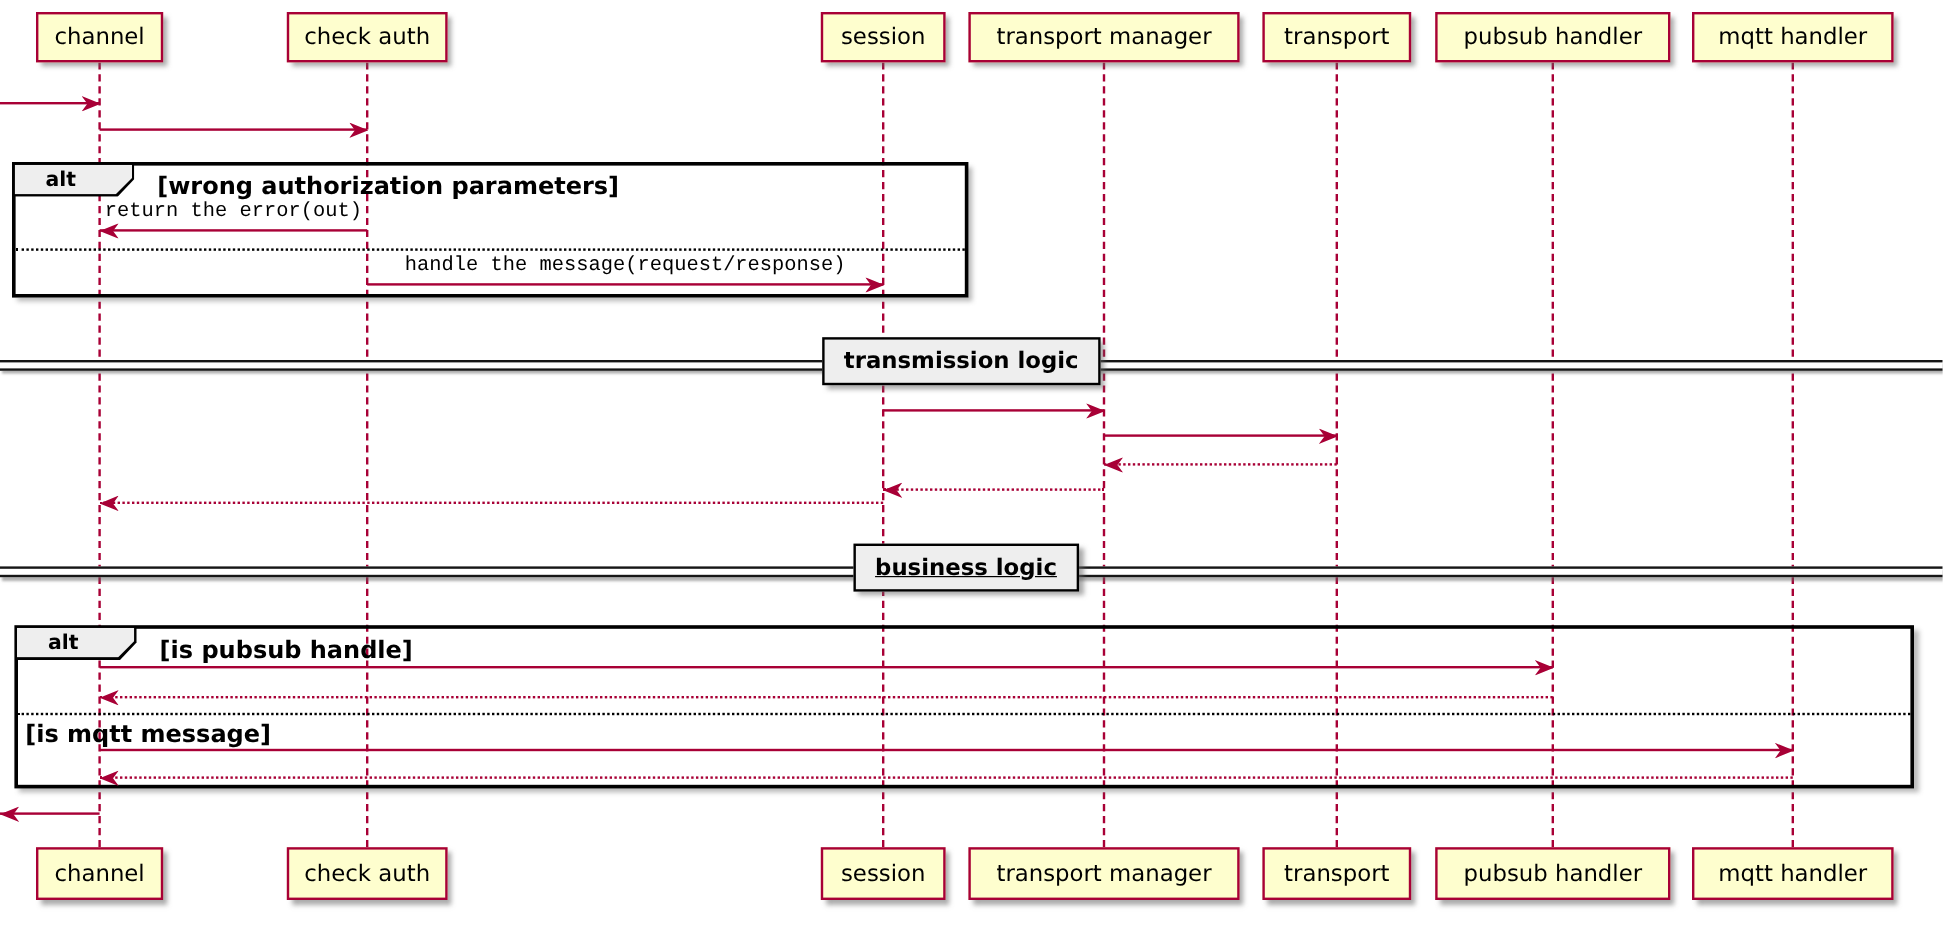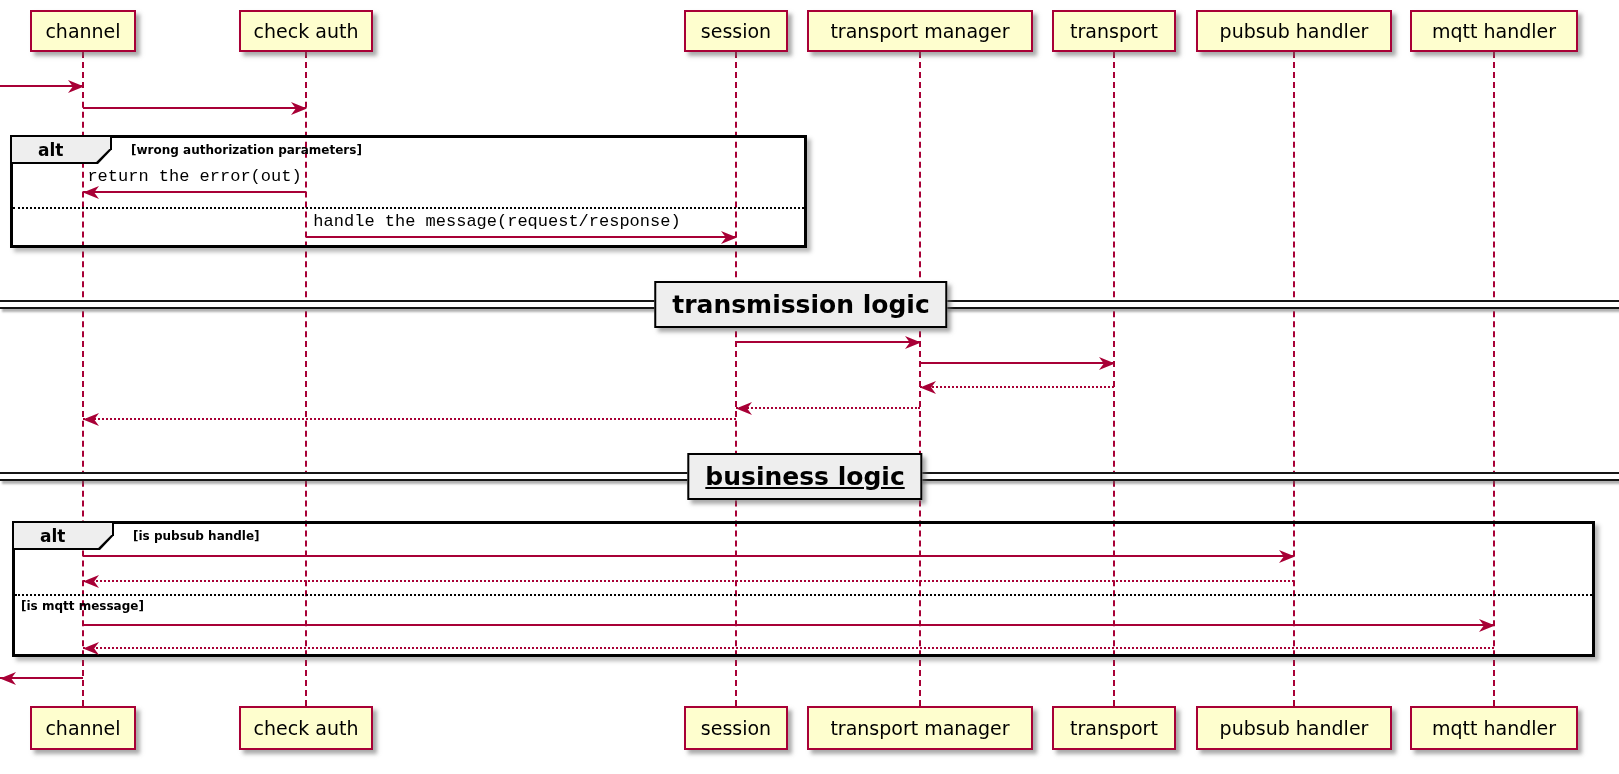--- a/index.html
+++ b/index.html
@@ -40,21 +40,21 @@
   .frame-pentagon-inner{
     position:absolute;left:0;top:0;right:2px;bottom:2px;
     background:#EEEEEE;
     clip-path:polygon(0 0,100% 0,100% 45%,86% 100%,0 100%);
     display:flex;align-items:center;
     padding-left:26px;box-sizing:border-box;
     font-weight:bold;font-size:17px;color:#000;
   }
   .frame-condition{
     position:absolute;
-    font-weight:bold;font-size:12px;color:#000;
+    font-weight:bold;font-size:20px;color:#000;
     white-space:nowrap;
   }
   .frame-separator{
     position:absolute;
     border-top:2px dotted #000;
     height:0;
   }
   .divider-band{
     position:absolute;
     box-sizing:border-box;
@@ -62,21 +62,21 @@
     border-top:2px solid #161616;
     border-bottom:2px solid #161616;
     box-shadow:2px 3px 2px rgba(100,100,100,.5);
   }
   .divider-label{
     position:absolute;
     transform:translateX(-50%);
     background:#EEEEEE;
     border:2px solid #000;
     box-shadow:4px 4px 4px rgba(100,100,100,.55);
-    font-weight:bold;font-size:25px;color:#000;
+    font-weight:bold;font-size:19px;color:#000;
     padding:7px 16px;
     white-space:nowrap;
   }
   .msg-line{
     position:absolute;height:0;
   }
   .msg-line.solid{border-top:2px solid #A80036;}
   .msg-line.dotted{border-top:2px dotted #A80036;}
   .msg-arrowhead{
     position:absolute;width:16px;height:13px;background:#A80036;
@@ -123,21 +123,21 @@
     <div class="divider-label" style="left: 805px; top: 453px; z-index: 3; text-decoration: underline;">business logic</div>
     <div class="msg-line solid" style="left: 0px; width: 83px; top: 85px; z-index: 4;"></div>
     <div class="msg-arrowhead right" style="left: 68px; top: 80px; z-index: 4;"></div>
     <div class="msg-line solid" style="left: 83px; width: 223px; top: 107px; z-index: 4;"></div>
     <div class="msg-arrowhead right" style="left: 291px; top: 102px; z-index: 4;"></div>
     <div class="msg-line solid" style="left: 83px; width: 223px; top: 191px; z-index: 4;"></div>
     <div class="msg-arrowhead left" style="left: 83px; top: 186px; z-index: 4;"></div>
     <div class="msg-label" style="left: 194.5px; top: 167px; z-index: 4;">return the error(out)</div>
     <div class="msg-line solid" style="left: 306px; width: 430px; top: 236px; z-index: 4;"></div>
     <div class="msg-arrowhead right" style="left: 721px; top: 231px; z-index: 4;"></div>
-    <div class="msg-label" style="left: 497px; top: 212px; z-index: 4;">handle the message(request/response)</div>
+    <div class="msg-label" style="left: 521px; top: 212px; z-index: 4;">handle the message(request/response)</div>
     <div class="msg-line solid" style="left: 736px; width: 184px; top: 341px; z-index: 4;"></div>
     <div class="msg-arrowhead right" style="left: 905px; top: 336px; z-index: 4;"></div>
     <div class="msg-line solid" style="left: 920px; width: 194px; top: 362px; z-index: 4;"></div>
     <div class="msg-arrowhead right" style="left: 1099px; top: 357px; z-index: 4;"></div>
     <div class="msg-line dotted" style="left: 920px; width: 194px; top: 386px; z-index: 4;"></div>
     <div class="msg-arrowhead left" style="left: 920px; top: 381px; z-index: 4;"></div>
     <div class="msg-line dotted" style="left: 736px; width: 184px; top: 407px; z-index: 4;"></div>
     <div class="msg-arrowhead left" style="left: 736px; top: 402px; z-index: 4;"></div>
     <div class="msg-line dotted" style="left: 83px; width: 653px; top: 418px; z-index: 4;"></div>
     <div class="msg-arrowhead left" style="left: 83px; top: 413px; z-index: 4;"></div>

